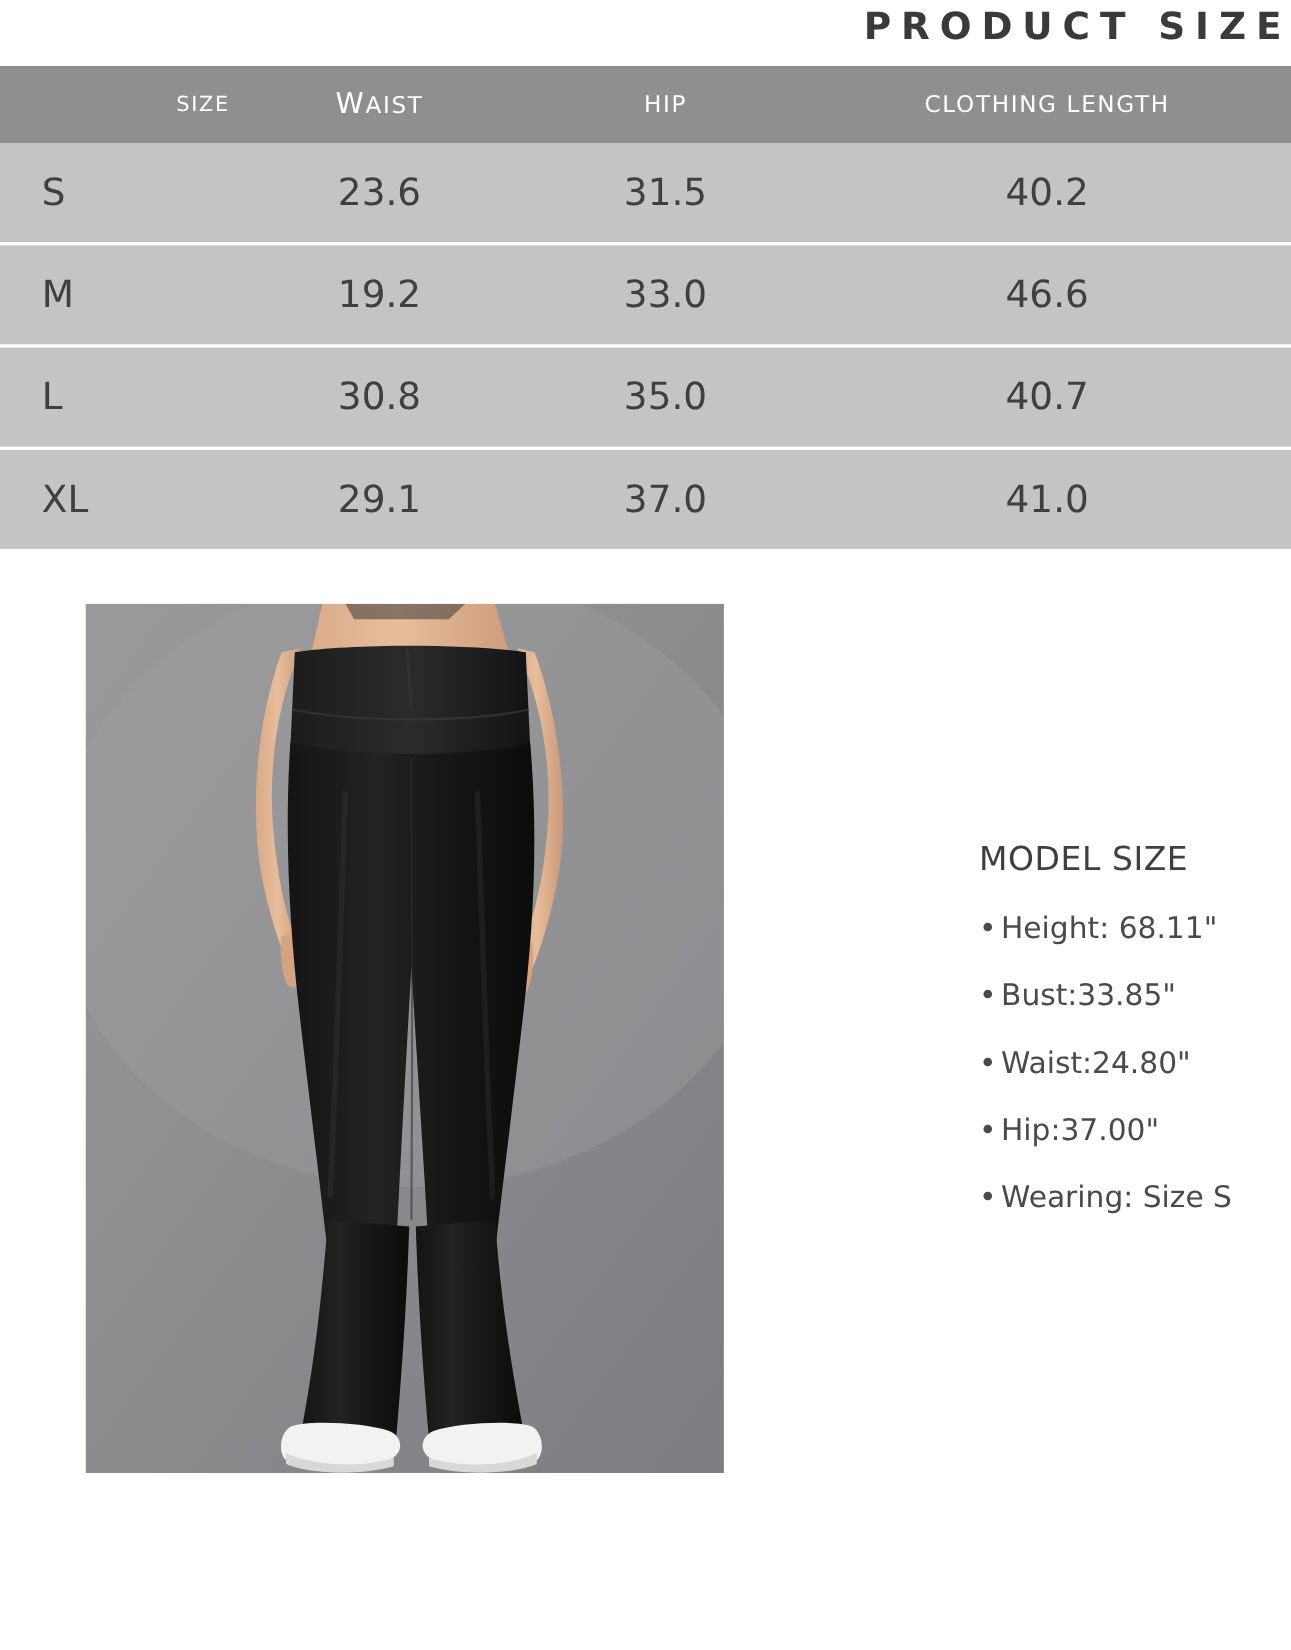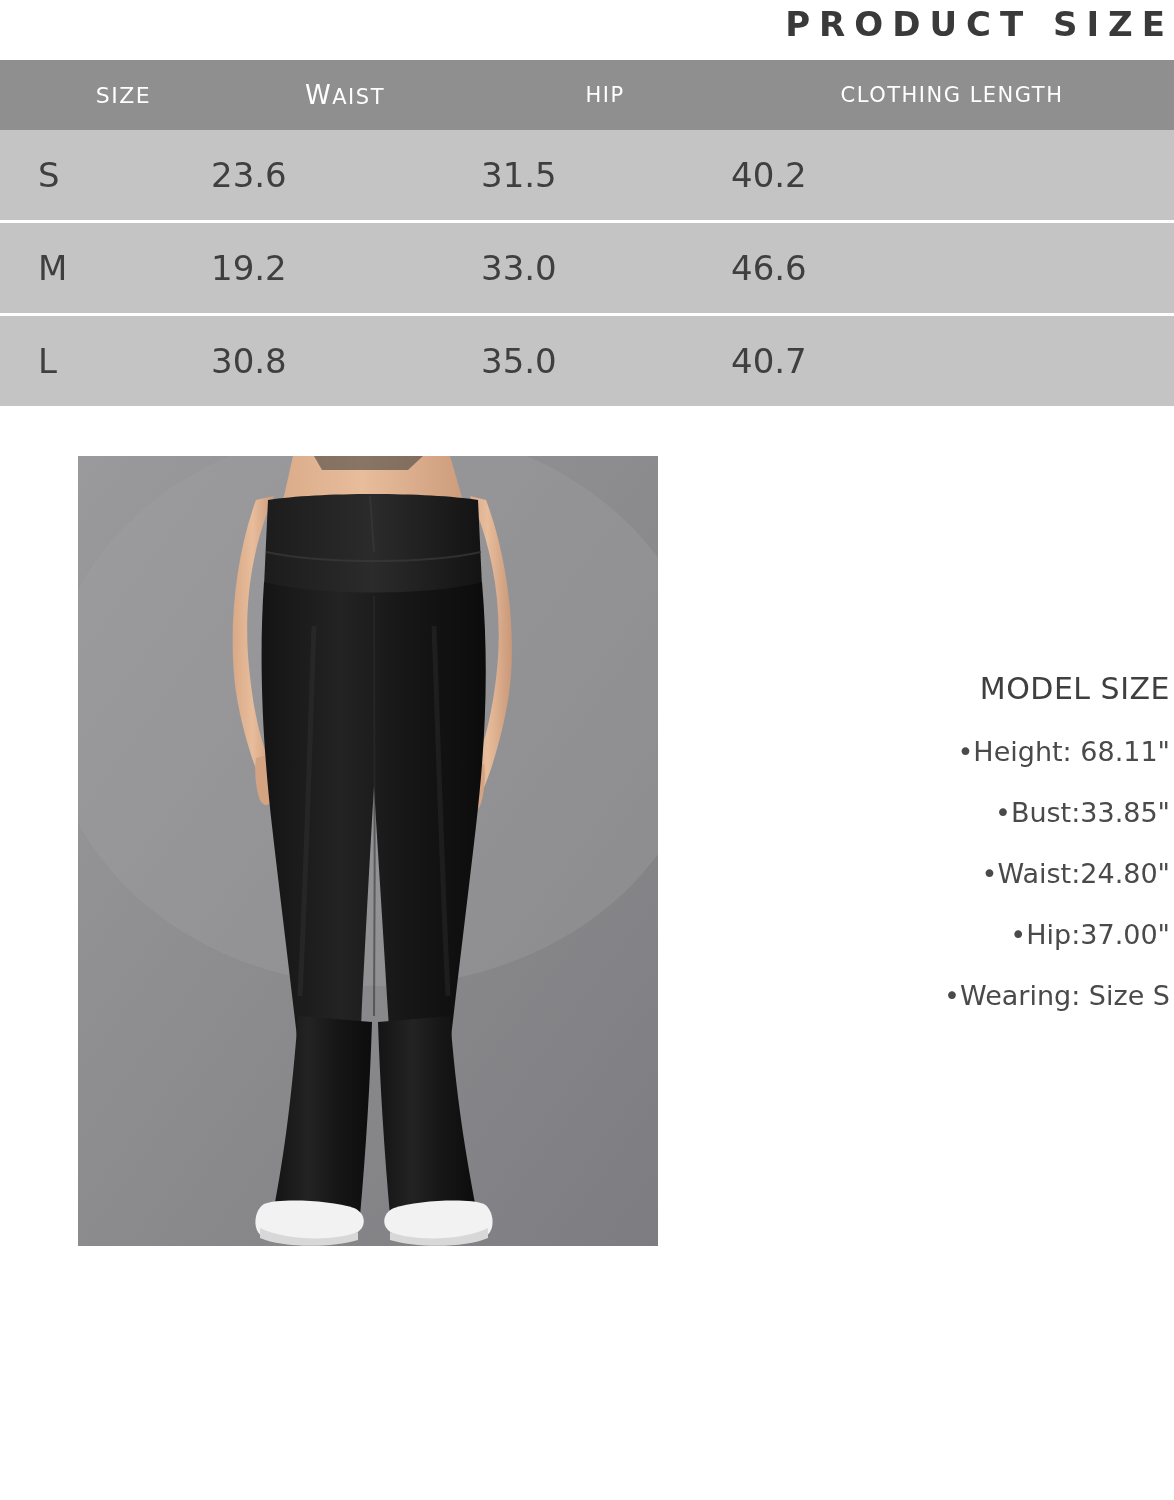--- a/index.html
+++ b/index.html
@@ -43,36 +43,36 @@
     background: #8f8f8f;
     color: #ffffff;
     font-weight: 400;
     font-size: 21px;
     letter-spacing: 1.5px;
     height: 68px;
     vertical-align: middle;
     text-transform: uppercase;
   }
   .size-table th.first-col {
-    text-align: center;
+    text-align: right;
     padding-left: 38px;
-    font-size: 22px;
+    font-size: 19px;
   }
   .size-table th.waist-col {
     font-size: 21px;
   }
   .size-table th .cap {
     font-size: 26px;
   }
   .size-table td {
     background: #c4c4c4;
     color: #3f3f3f;
     font-size: 34px;
     height: 88px;
-    text-align: left;
+    text-align: center;
     vertical-align: middle;
     border-bottom: 3px solid #ffffff;
     font-weight: 400;
   }
   .size-table tbody tr:last-child td {
     border-bottom: none;
   }
   .size-table td.first-col {
     text-align: left;
     padding-left: 38px;
@@ -108,21 +108,20 @@
     overflow: hidden;
     background: #8a8a8d;
   }
   .photo svg { display: block; }
 
   .model-size {
     position: absolute;
     left: 890px;
     top: 215px;
     width: 280px;
-    text-align: right;
   }
   .model-size h2 {
     font-size: 30px;
     font-weight: 400;
     color: #3f3f3f;
     margin: 0 0 30px 0;
     letter-spacing: 0.5px;
   }
   .model-size ul {
     list-style: none;
@@ -174,20 +173,26 @@
         <td class="first-col">M</td>
         <td>19.2</td>
         <td>33.0</td>
         <td>46.6</td>
       </tr>
       <tr>
         <td class="first-col">L</td>
         <td>30.8</td>
         <td>35.0</td>
         <td>40.7</td>
+      </tr>
+      <tr>
+        <td class="first-col">XL</td>
+        <td>29.1</td>
+        <td>37.0</td>
+        <td>41.0</td>
       </tr>
     </tbody>
   </table>
 
 
   <div class="lower">
 
     <div class="photo">
       <svg width="580" height="790" viewBox="0 0 580 790" xmlns="http://www.w3.org/2000/svg" aria-hidden="true">
         <defs>

